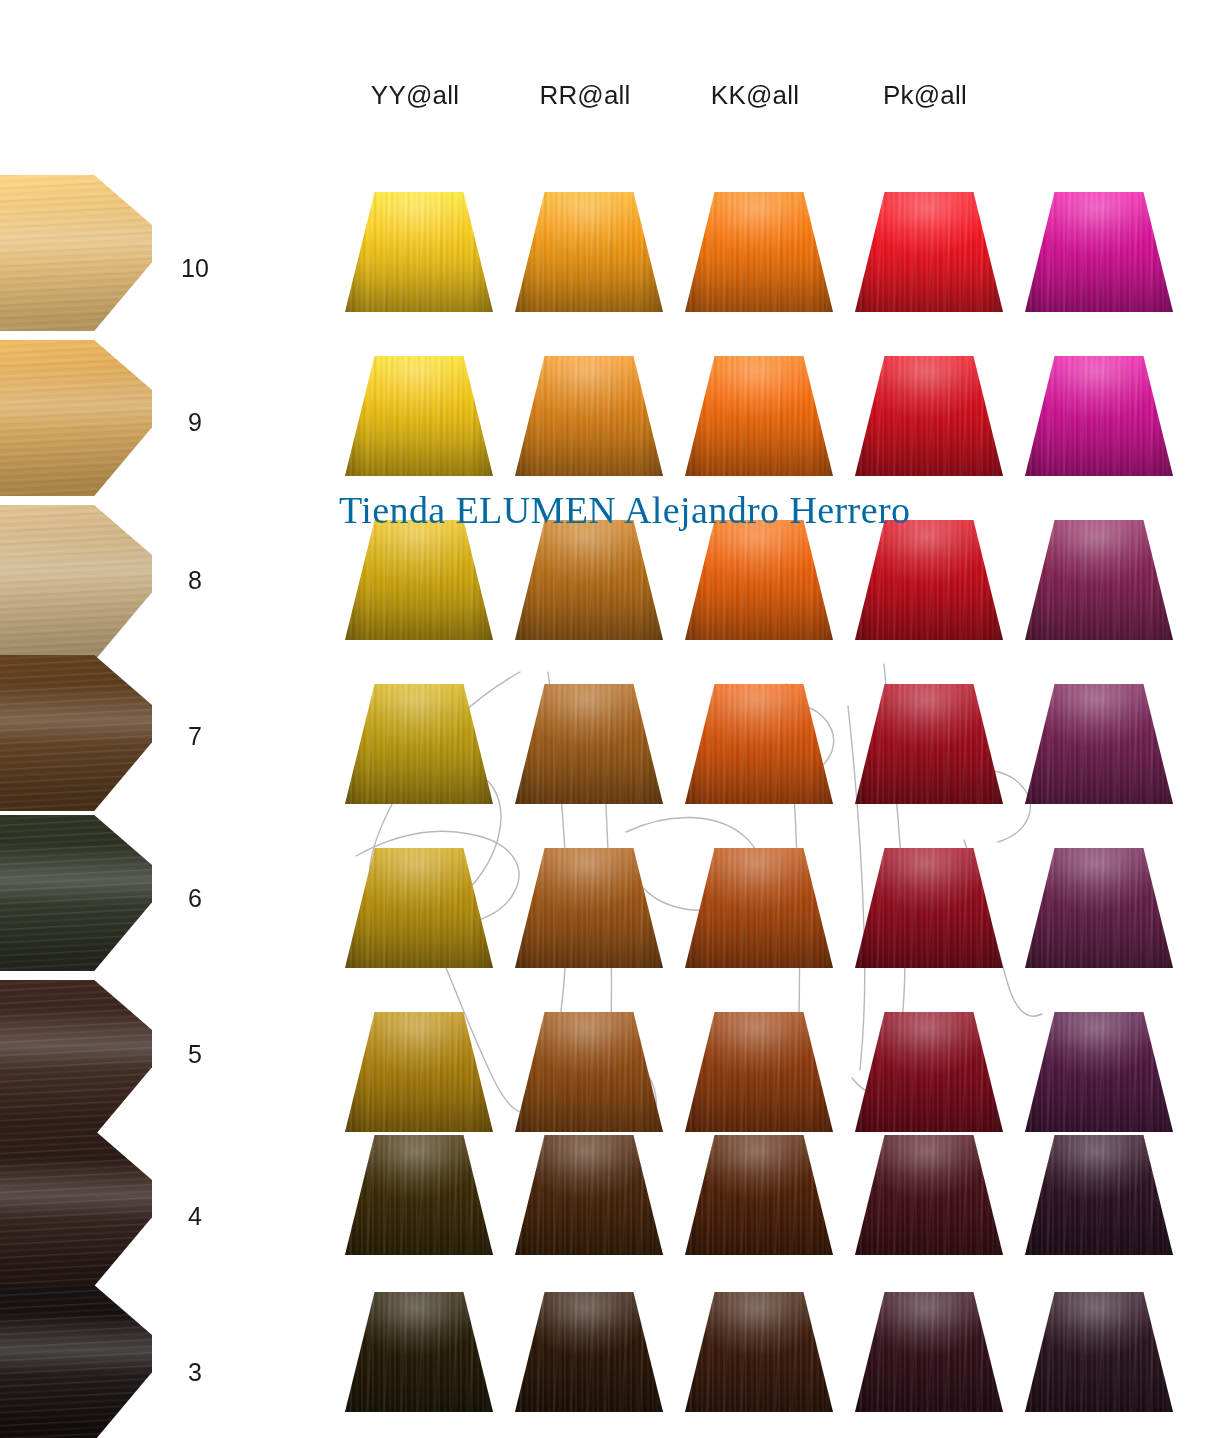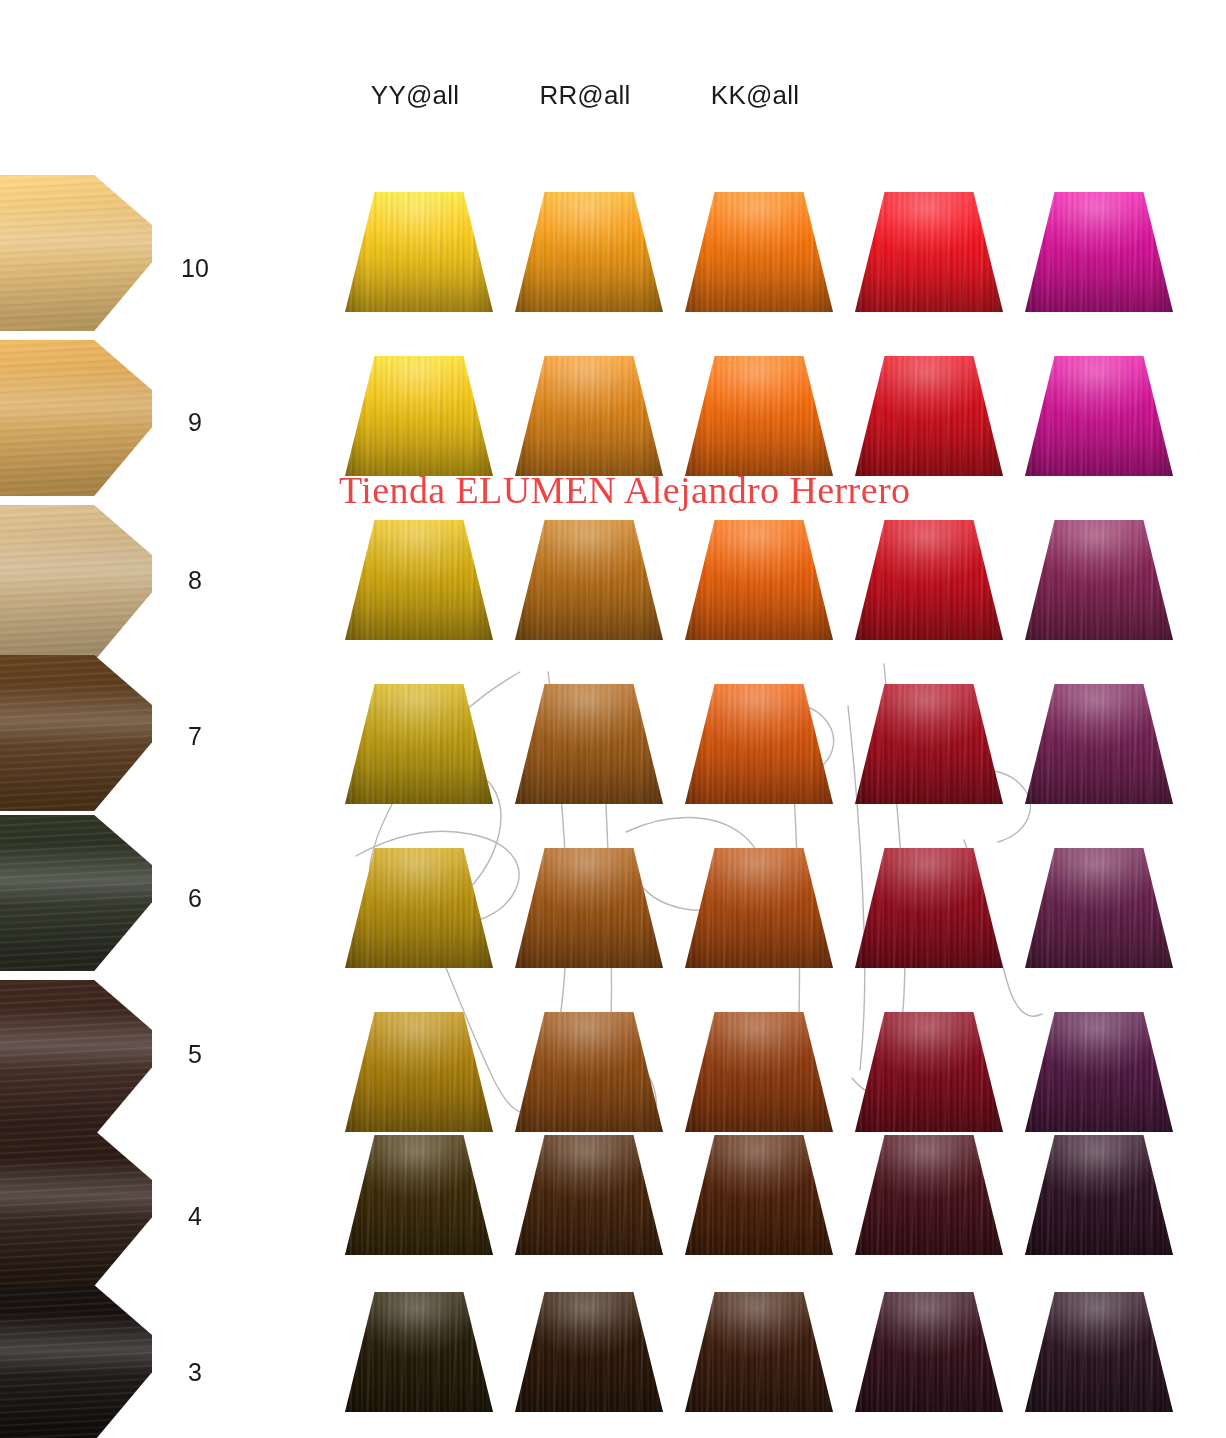--- a/index.html
+++ b/index.html
@@ -195,24 +195,24 @@
       rgba(0,0,0,0.16) 0%,
       rgba(0,0,0,0.00) 14%,
       rgba(0,0,0,0.00) 86%,
       rgba(0,0,0,0.16) 100%);
   }
 
   
   #shop-watermark {
     position: absolute;
     left: 339px;
-    top: 468px;
+    top: 488px;
     font-family: "Liberation Serif", serif;
     font-size: 38px;
-    color: #ef4444;
+    color: #0369a1;
     white-space: nowrap;
     letter-spacing: 0.4px;
     z-index: 6;
   }
 </style>
 </head>
 <body>
 
 <div id="chart-root">
 
@@ -240,20 +240,21 @@
       <path d="M900 1026 C 914 1050, 934 1058, 950 1044"></path>
       <path d="M926 784 C 960 766, 1000 764, 1020 784 C 1040 804, 1030 832, 998 842"></path>
       <path d="M964 840 C 980 886, 994 934, 1006 978 C 1014 1008, 1026 1022, 1042 1014"></path>
     </g>
   </svg>
 
   <div id="column-headers">
     <div class="col-header">YY@all</div>
     <div class="col-header">RR@all</div>
     <div class="col-header">KK@all</div>
+    <div class="col-header">Pk@all</div>
   </div>
 
   <div id="base-column">
       <div class="base-swatch" style="top: 175px;">
         <div class="fill" style="background: linear-gradient(170deg, rgb(255, 215, 134) 0%, rgb(232, 192, 120) 38%, rgb(195, 161, 101) 100%);"></div>
         <div class="strands"></div>
         <div class="sheen"></div>
       </div>
       <div class="base-swatch" style="top: 340px;">
         <div class="fill" style="background: linear-gradient(170deg, rgb(243, 188, 101) 0%, rgb(217, 168, 90) 38%, rgb(182, 141, 76) 100%);"></div>

